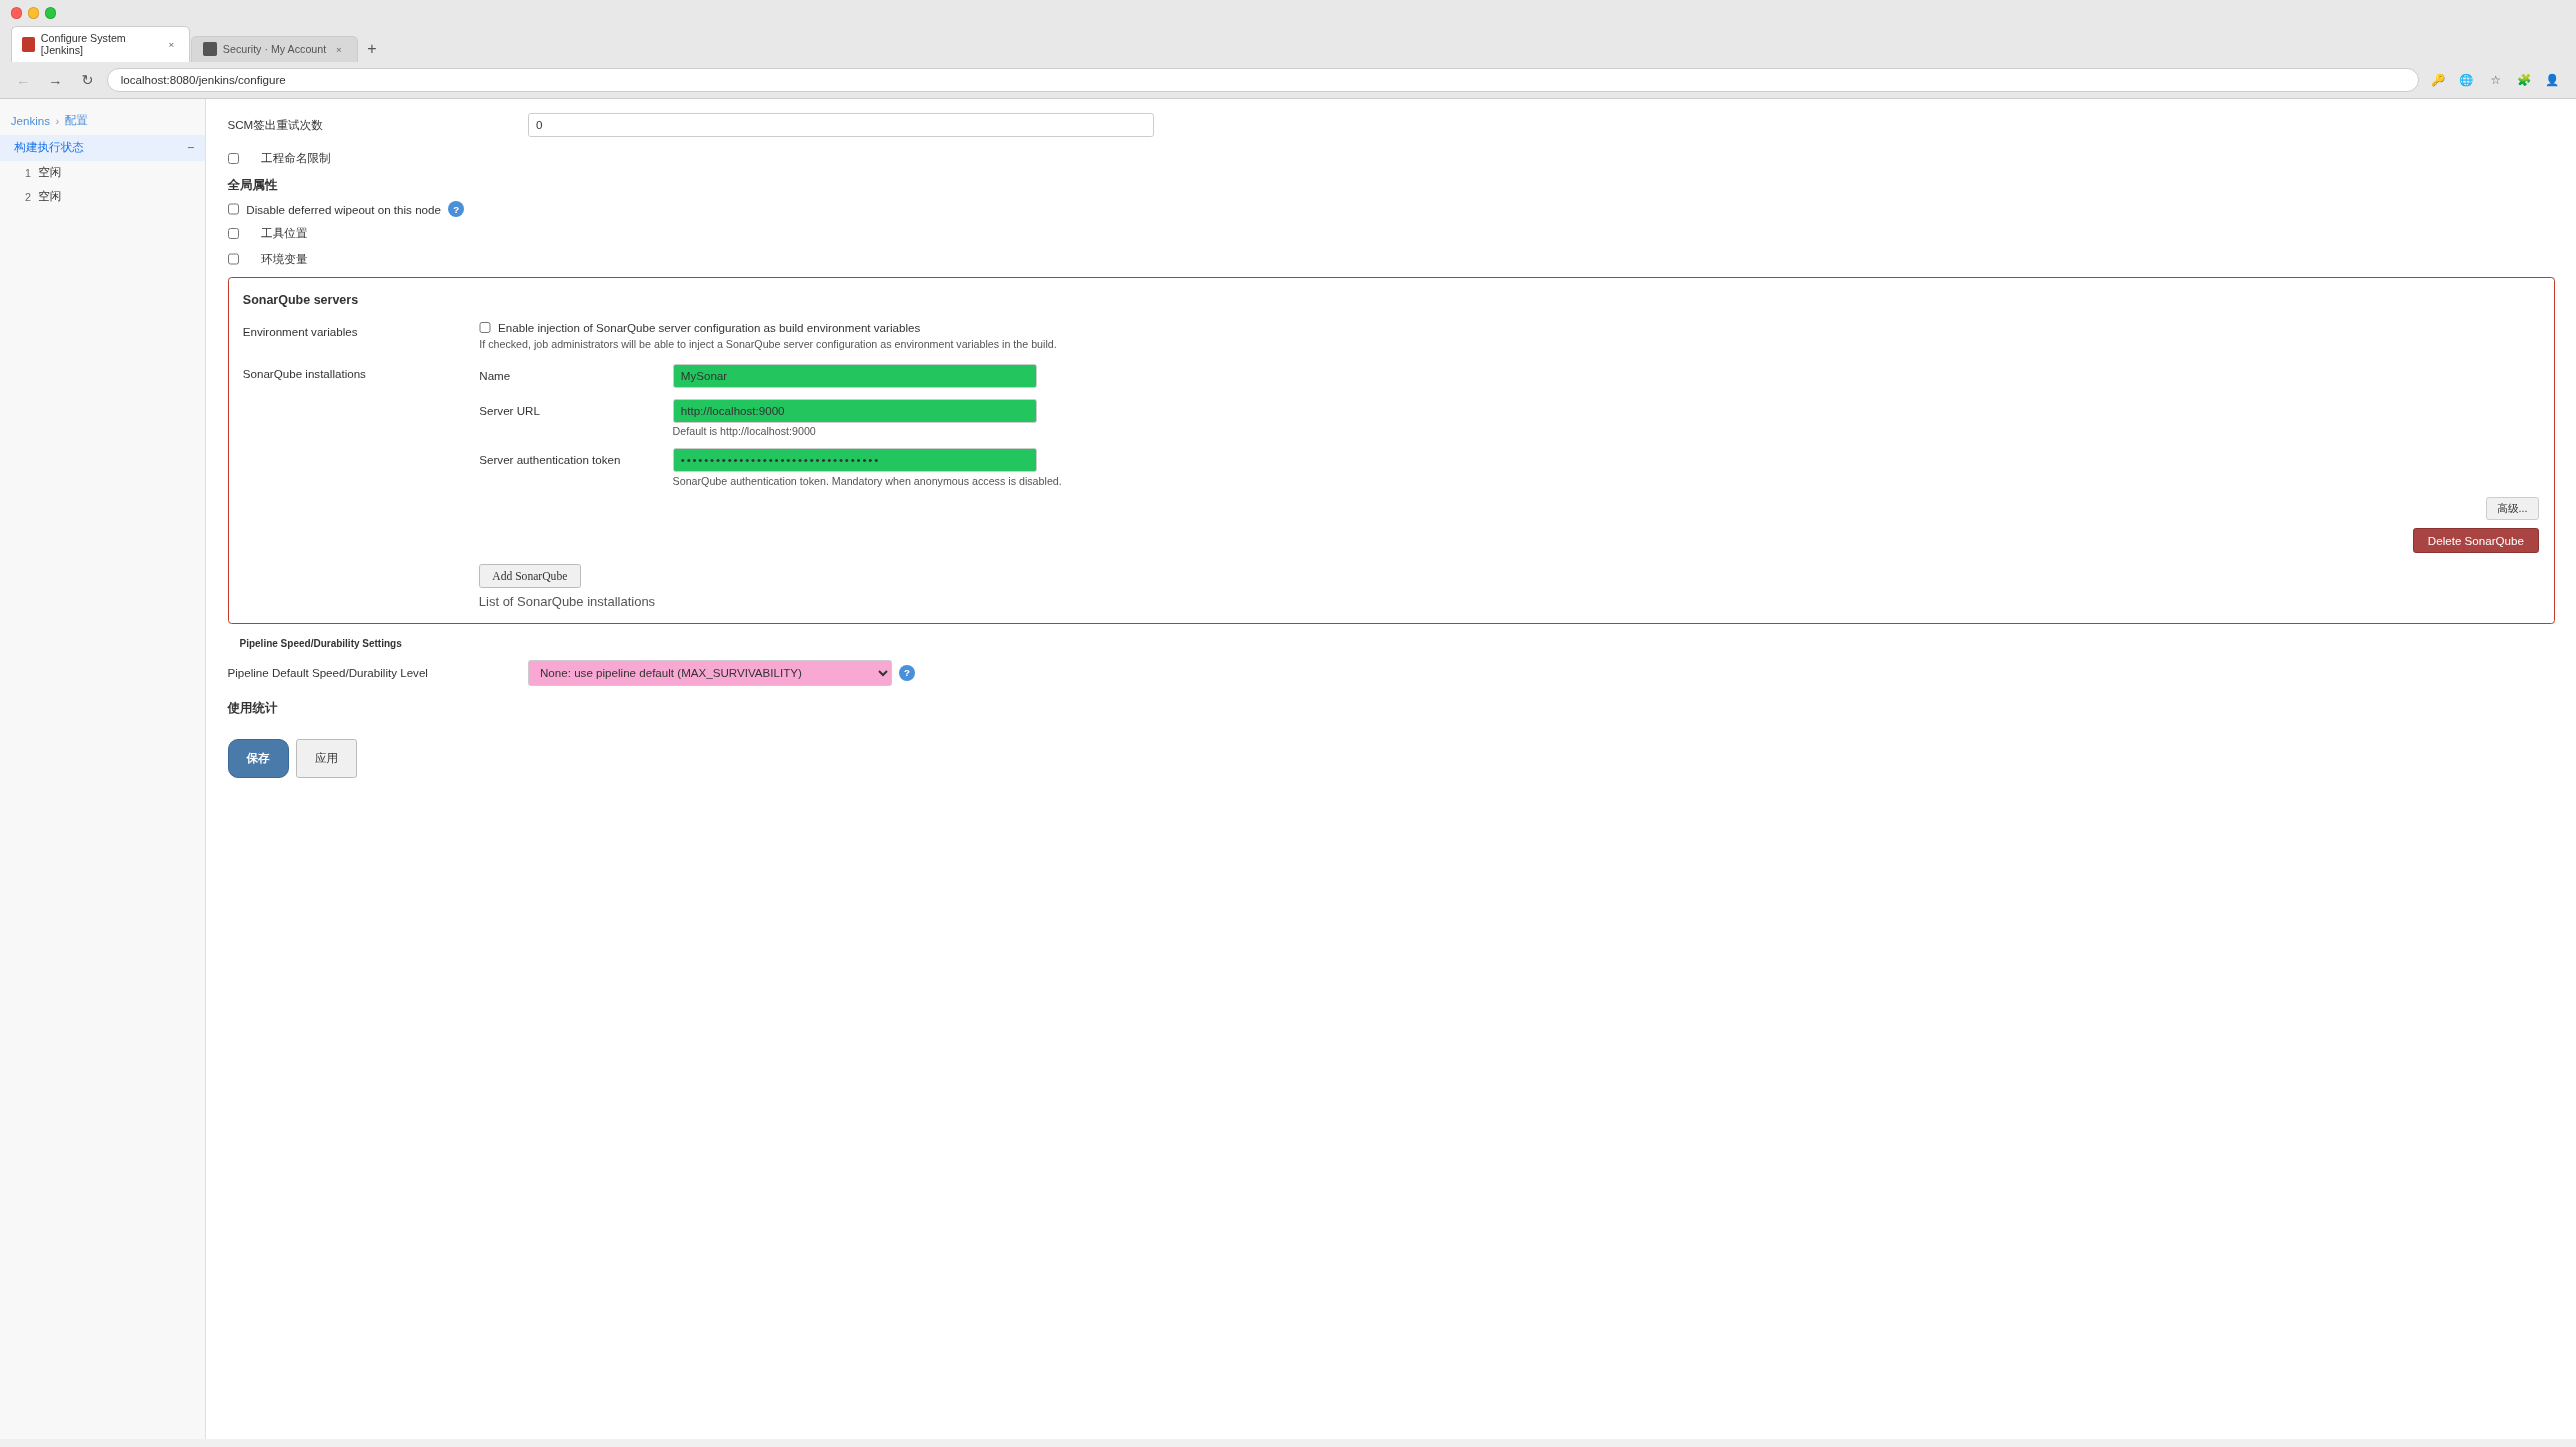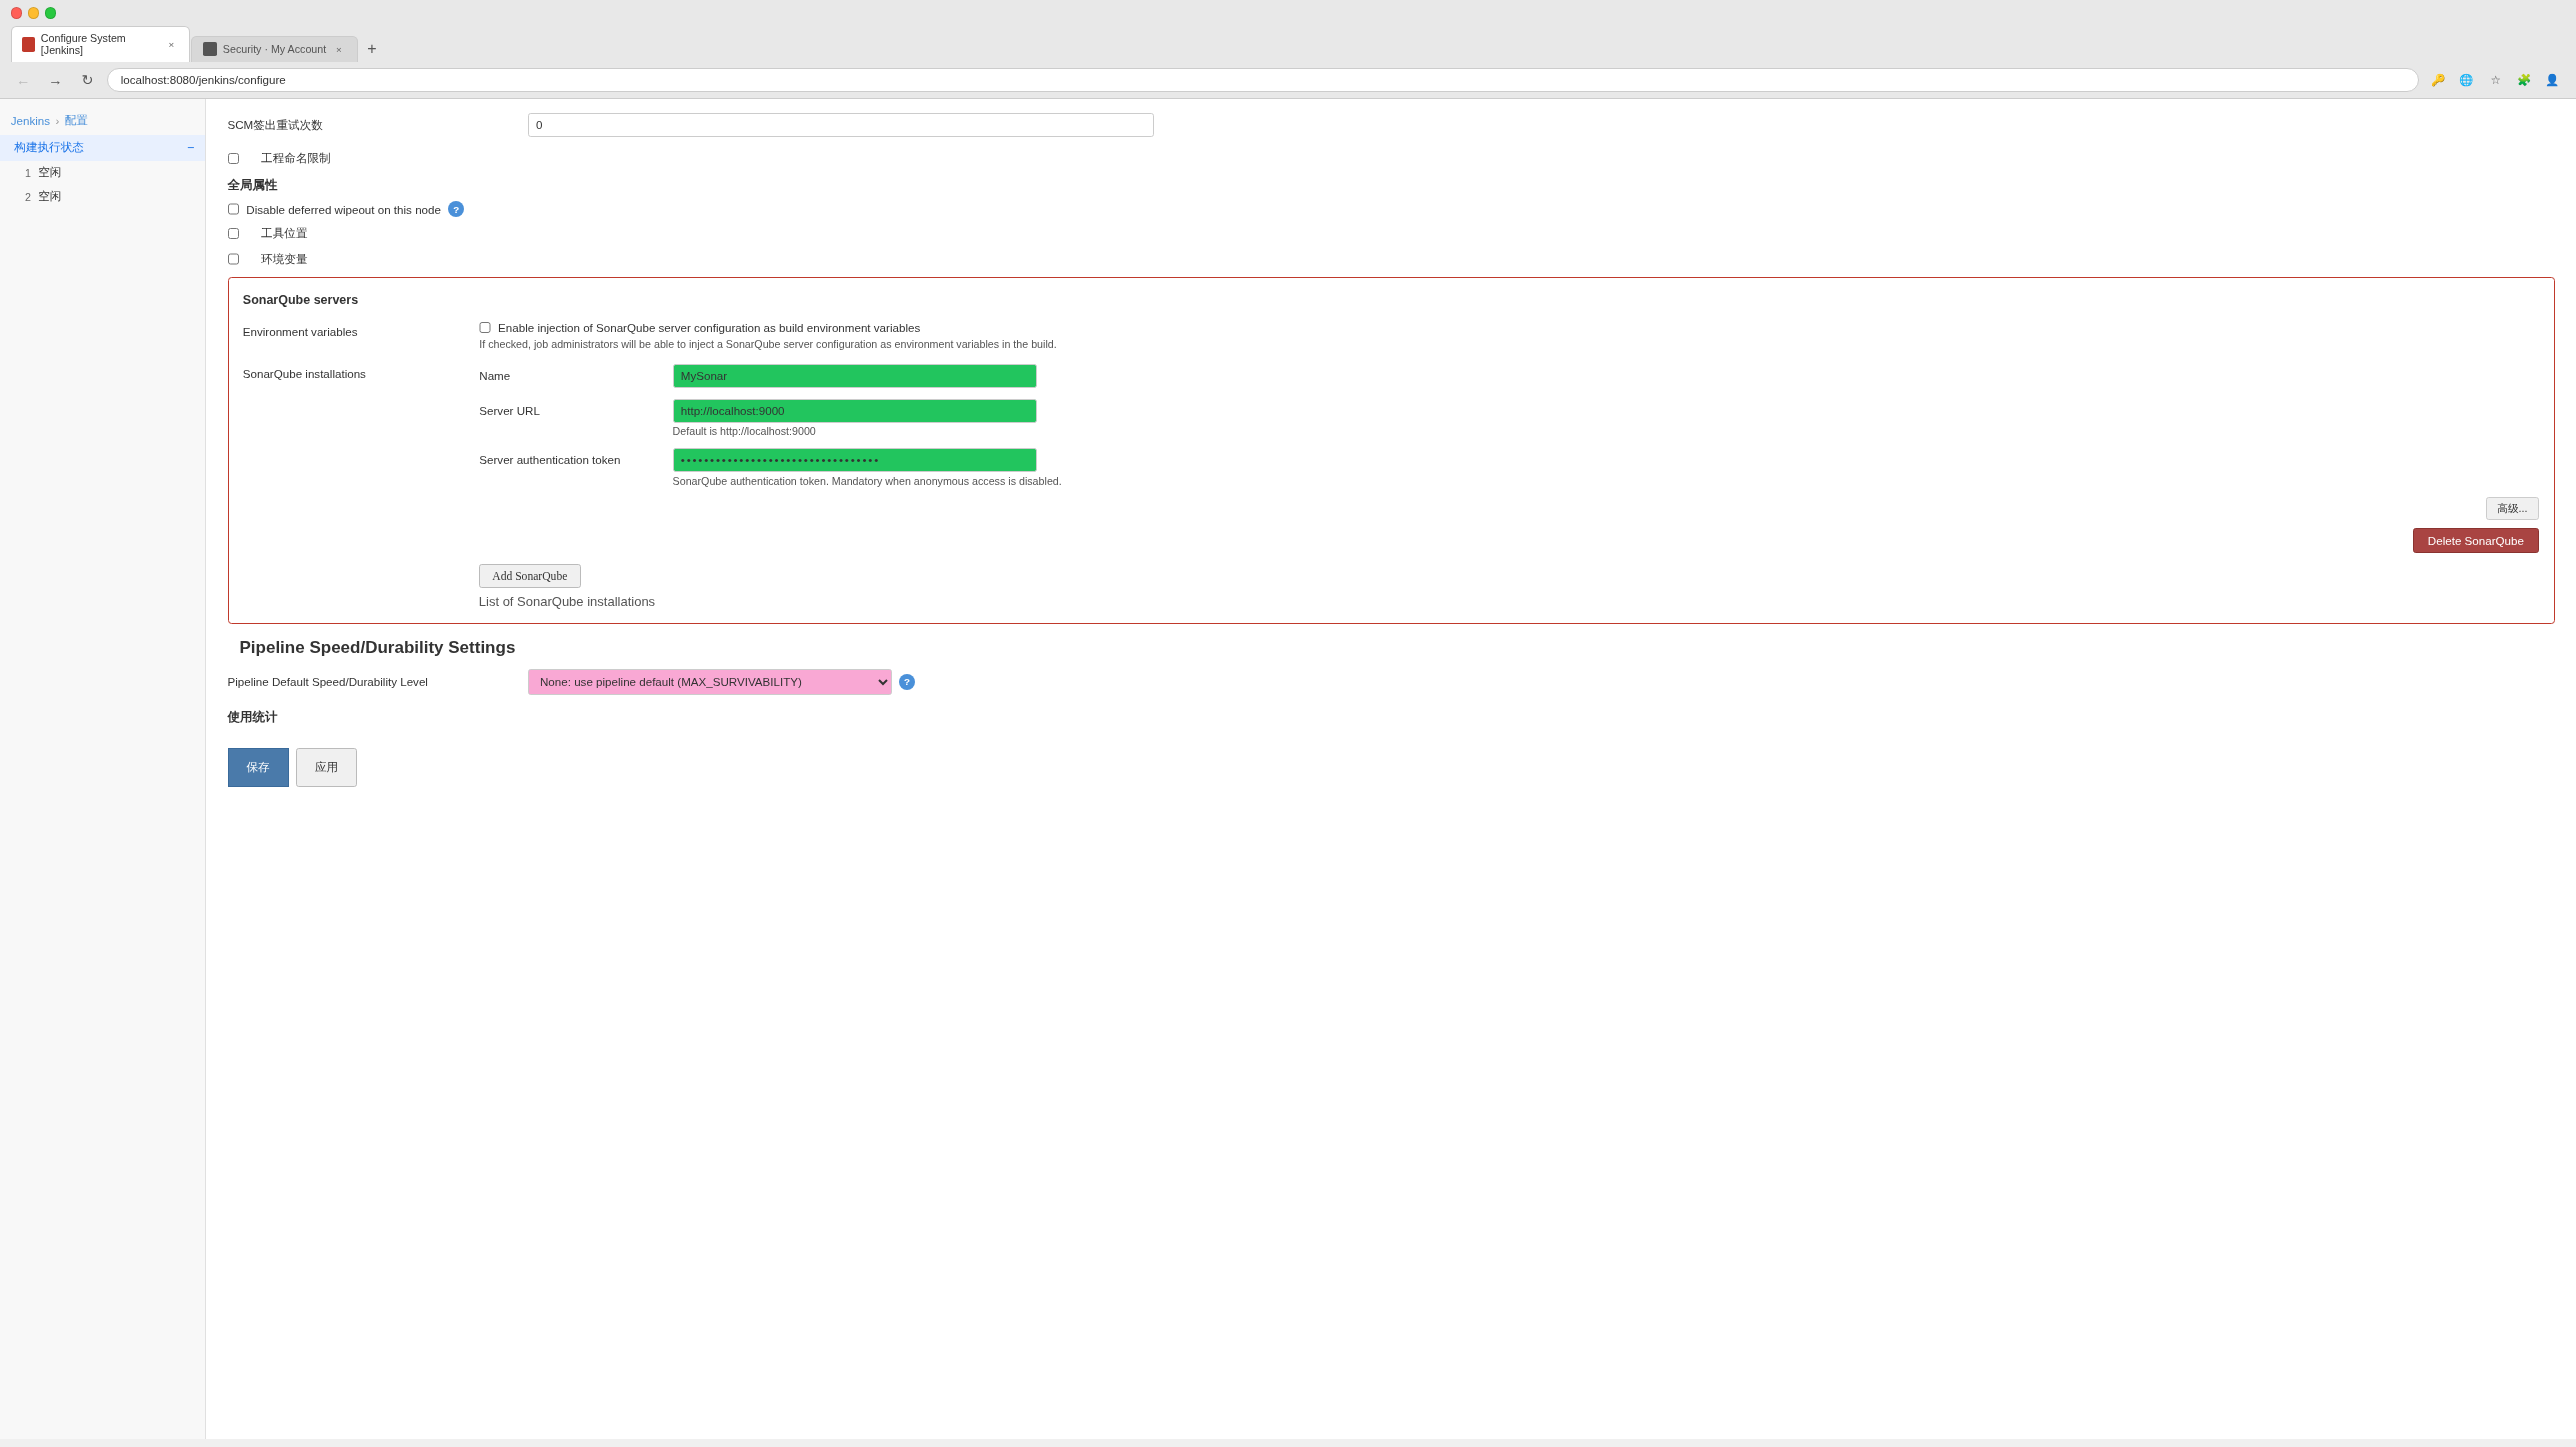--- a/index.html
+++ b/index.html
@@ -191,21 +191,21 @@
       width: 100%;
       padding: 4.5px 7.2px;
       border: 0.9px solid #ccc;
       border-radius: 2.7px;
       font-size: 11.6px;
       color: #333;
       background: #fff;
     }
 
     .section-title {
-      font-size: 17px;
+      font-size: 10px;
       font-weight: bold;
       color: #333;
       margin-bottom: 10.7px;
       padding-left: 12px;
     }
     .checkbox-row {
       display: flex;
       align-items: center;
       gap: 22px;
       margin-bottom: 10.7px;
@@ -406,25 +406,25 @@
     .bottom-actions {
       display: flex;
       gap: 7.2px;
       margin-top: 21.5px;
       padding-bottom: 21.5px;
     }
     .btn-save {
       padding: 11px 18px;
       background: #4a7aaa;
       border: 0.9px solid #3a6a9a;
-      border-radius: 0;
+      border-radius: 10px;
       font-size: 11.6px;
       color: #fff;
       cursor: pointer;
-      font-weight: 400;
+      font-weight: 700;
     }
     .btn-apply {
       padding: 6.3px 18px;
       background: #f0f0f0;
       border: 0.9px solid #bbb;
       border-radius: 2.7px;
       font-size: 11.6px;
       color: #333;
       cursor: pointer;
     }

